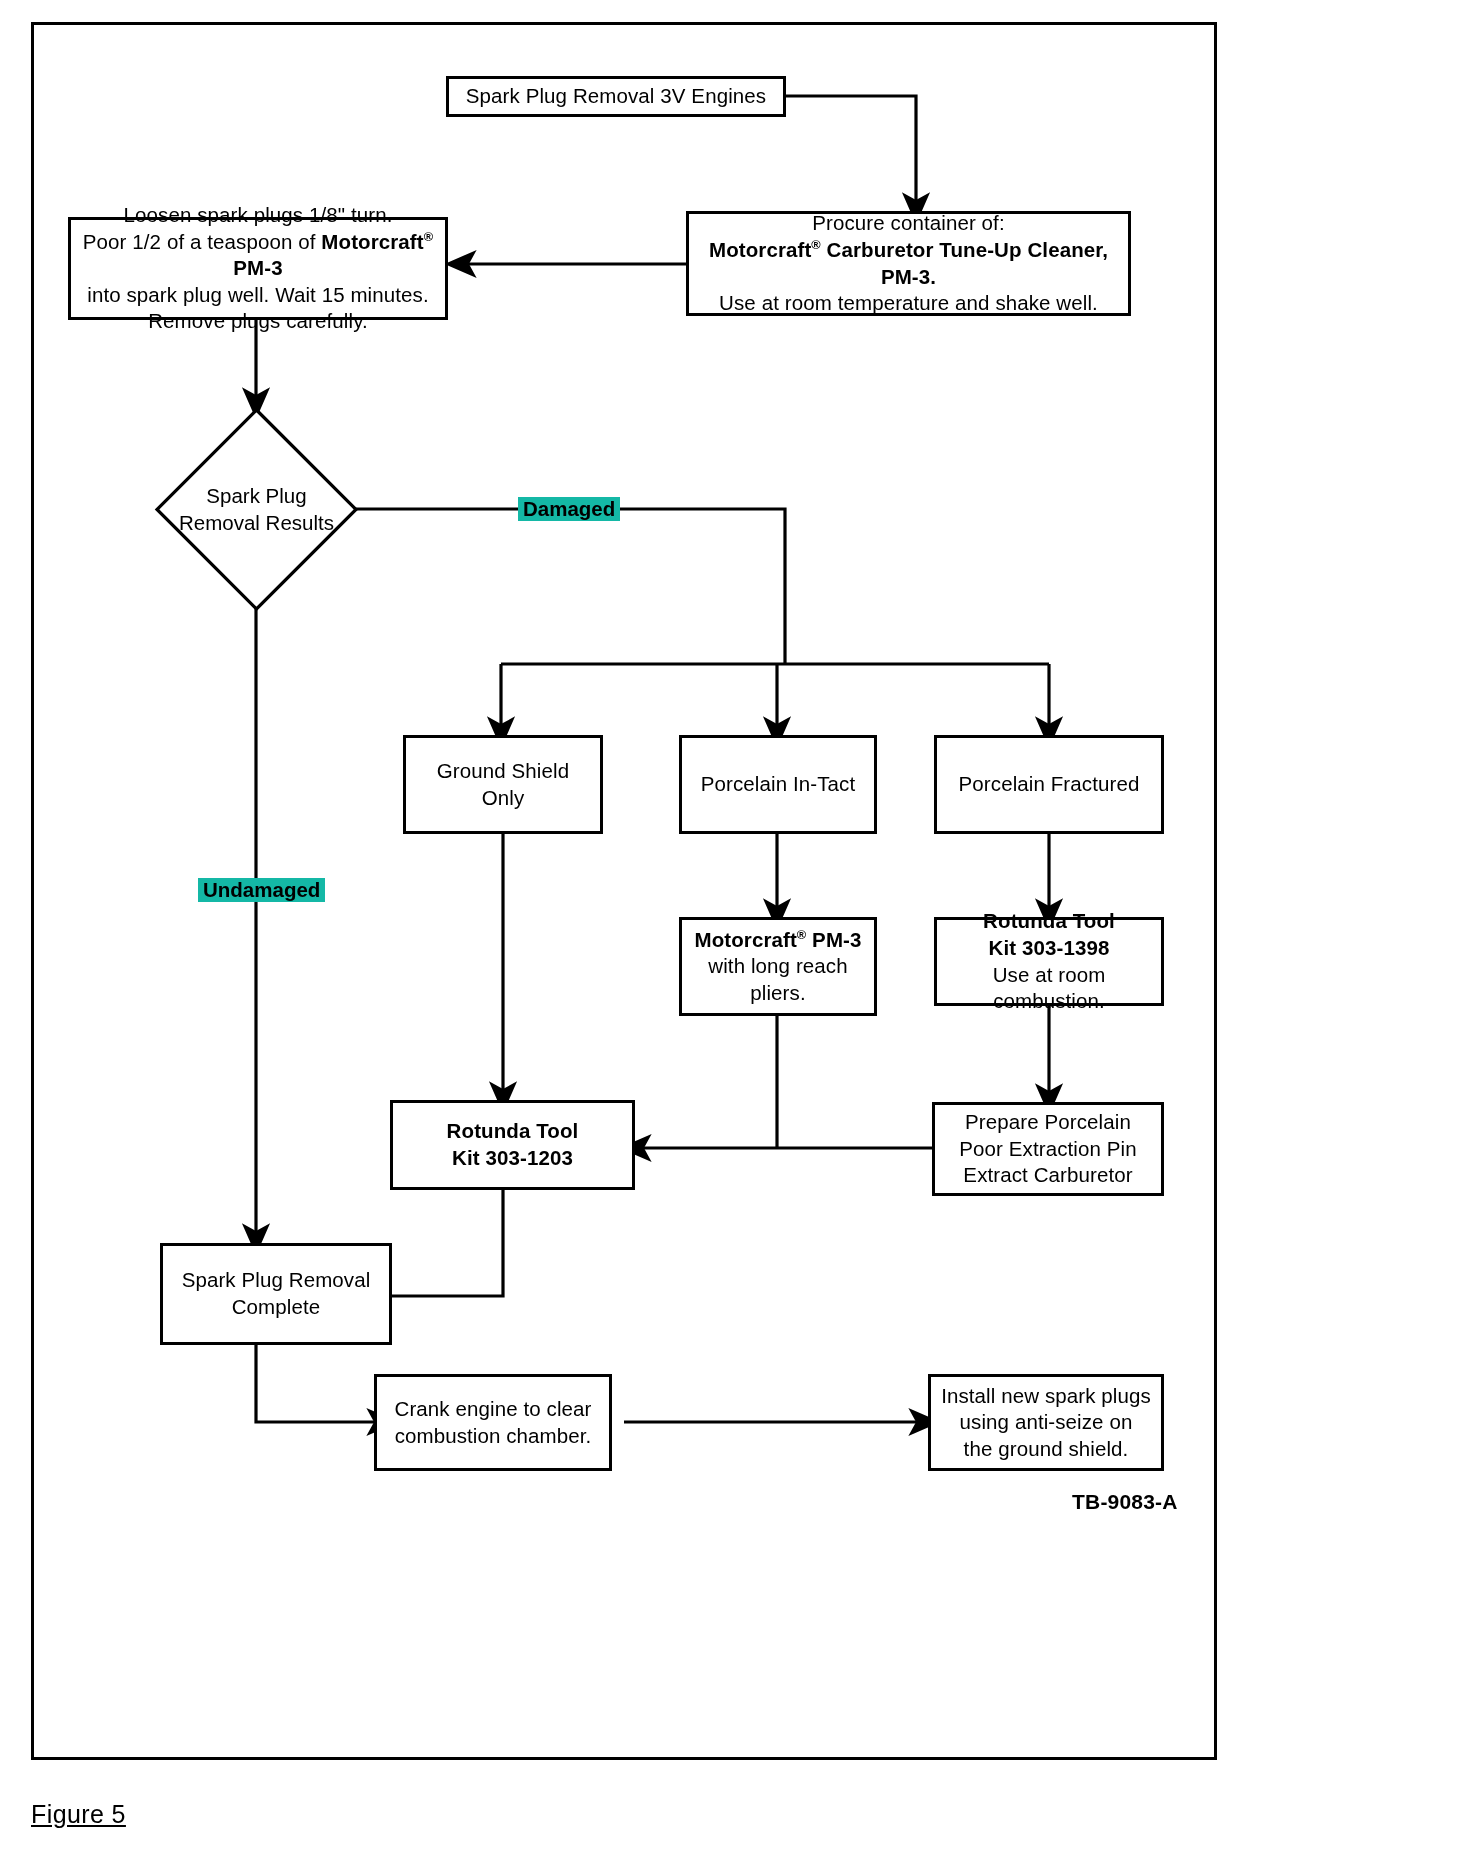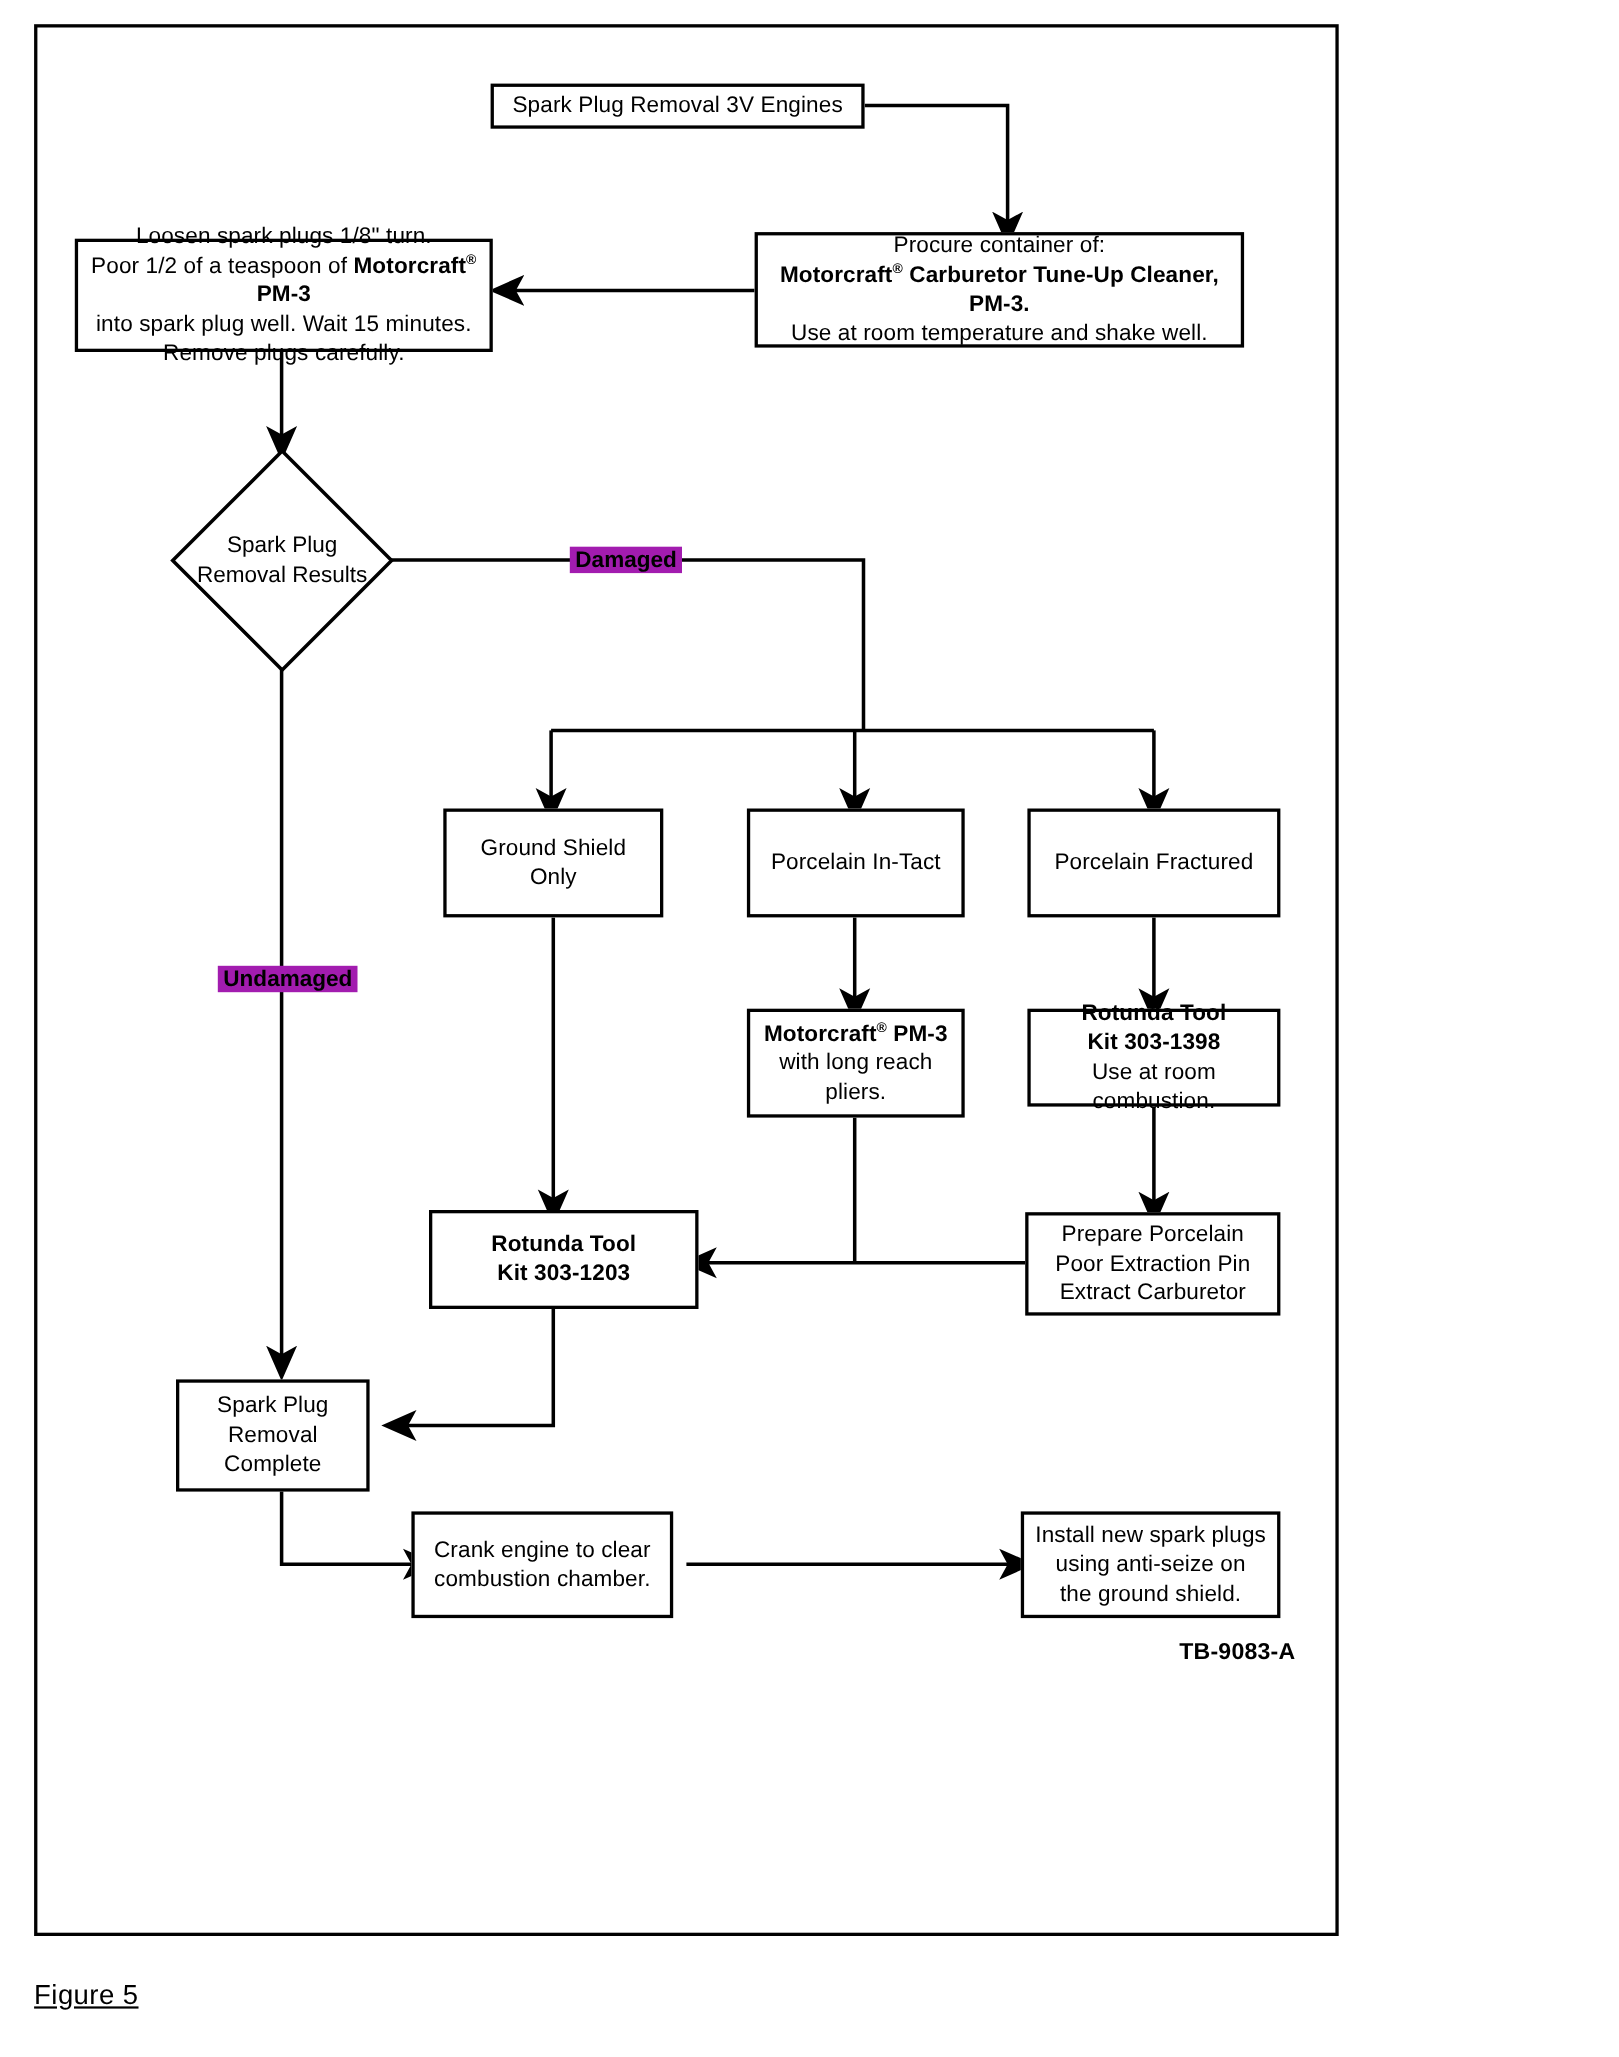--- a/index.html
+++ b/index.html
@@ -26,21 +26,21 @@
     line-height:1.30;
     font-size:20.5px;
     letter-spacing:0.1px;
     padding:2px 10px;
   }
   .node .inner{width:100%;}
   .node b{font-weight:bold;}
   .edge-label{
     position:absolute;
     font-size:20.5px;font-weight:bold;
-    background:#a21caf;padding:0 5px;white-space:nowrap;
+    background:#14b8a6;padding:0 5px;white-space:nowrap;
   }
   .diamond-wrap{position:absolute;}
   .diamond-wrap svg{display:block;}
   .diamond-text{
     position:absolute;left:0;top:0;width:100%;height:100%;
     display:flex;align-items:center;justify-content:center;
     text-align:center;font-size:20.5px;line-height:1.3;
   }
   .tbcode{
     position:absolute;font-size:21px;font-weight:bold;letter-spacing:0.2px;
@@ -172,21 +172,21 @@
     </span>
   </div>
 
   <div class="node" style="left:390px;top:1100px;width:245px;height:90px;">
     <span class="inner">
       <b>Rotunda Tool</b><br>
       <b>Kit 303-1203</b>
     </span>
   </div>
 
-  <div class="node" style="left:160px;top:1243px;width:176px;height:102px;margin-top:11px;">
+  <div class="node" style="left:160px;top:1243px;width:232px;height:102px;">
     <span class="inner">
       <span>Spark Plug Removal</span><br>
       <span>Complete</span>
     </span>
   </div>
 
   <div class="node" style="left:374px;top:1374px;width:238px;height:97px;">
     <span class="inner">
       <span>Crank engine to clear</span><br>
       <span>combustion chamber.</span>

